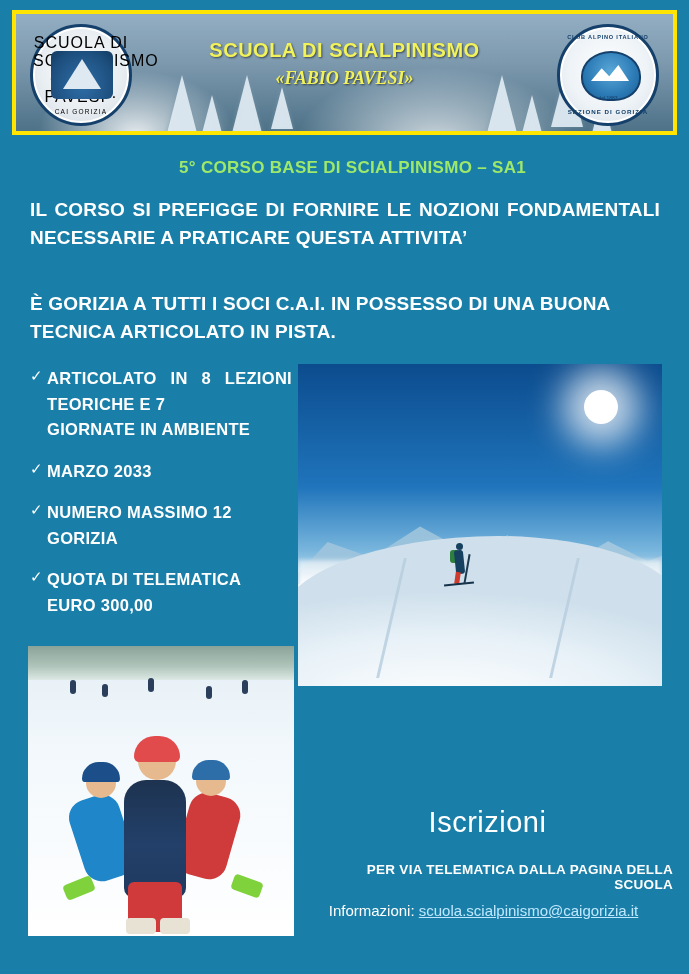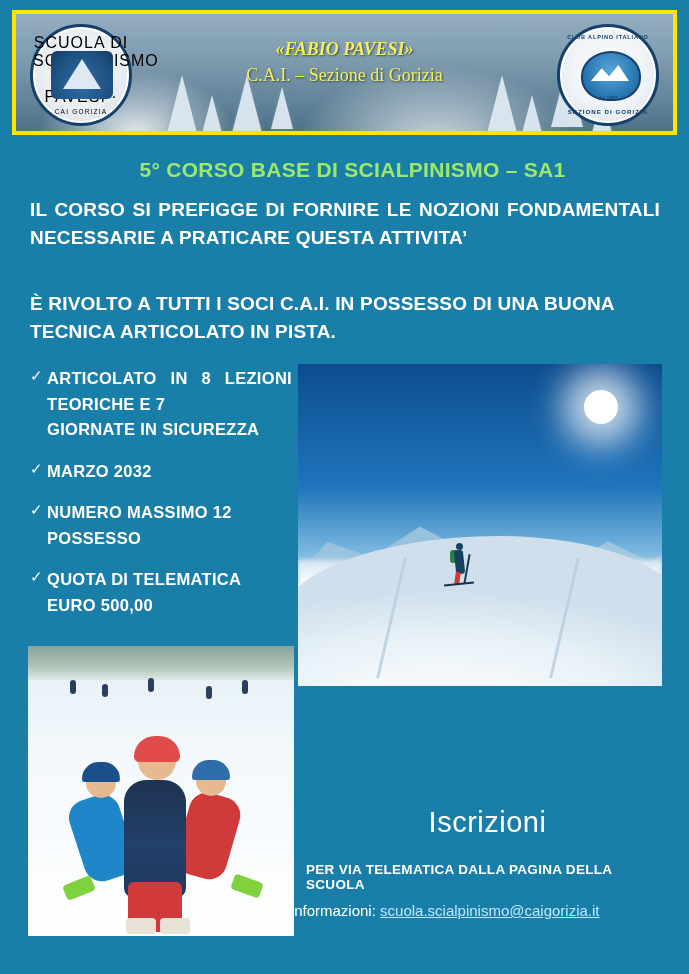--- a/index.html
+++ b/index.html
@@ -174,21 +174,21 @@
     clip-path: polygon(0% 100%, 28% 20%, 48% 70%, 72% 0%, 100% 100%);
   }
 
   
   .course-title {
     position: absolute;
     left: 0; right: 0;
     top: 158px;
     text-align: center;
     color: #9ee86a;
-    font-size: 21px;
+    font-size: 17px;
     font-weight: bold;
     letter-spacing: 0.3px;
     padding-left: 16px;
   }
   .para {
     position: absolute;
     color: #ffffff;
     font-size: 19px;
     font-weight: bold;
     line-height: 1.45;
@@ -453,31 +453,32 @@
     text-align: center;
     color: #ffffff;
     font-size: 29px;
     letter-spacing: 0.5px;
   }
   .footer-sub {
     position: absolute;
     left: 306px;
     right: 16px;
     top: 862px;
-    text-align: left;
+    text-align: right;
     color: #ffffff;
     font-size: 13.5px;
     font-weight: bold;
     letter-spacing: 0.3px;
   }
   .footer-info {
     position: absolute;
     left: 290px;
     right: 12px;
     top: 902px;
+    text-align: center;
     color: #ffffff;
     font-size: 15px;
   }
   .footer-info .mail {
     color: #bfe8ff;
     text-decoration: underline;
   }
 </style>
 </head>
 <body>
@@ -496,73 +497,73 @@
       <div class="tree small" style="left:575px;"></div>
     </div>
 
     <div class="logo logo-left">
       <div class="rt-top">SCUOLA DI SCIALPINISMO · FABIO PAVESI ·</div>
       <div class="emblem"></div>
       <div class="rt-bottom">CAI GORIZIA</div>
     </div>
 
     <div class="header-title">
+      <span class="l1">SCUOLA DI SCIALPINISMO</span>
       <span class="l2">«FABIO PAVESI»</span>
-      <span class="l3">C.A.I. – Sezione di Gorizia</span>
     </div>
 
     <div class="logo logo-right">
       <div class="rt-top">CLUB ALPINO ITALIANO</div>
       <div class="emblem"></div>
       <div class="rt-year">dal 1883</div>
       <div class="rt-bottom">SEZIONE DI GORIZIA</div>
     </div>
   </div>
 
   <div class="course-title">5° CORSO BASE DI SCIALPINISMO – SA1</div>
 
   <div class="para para1">
     <span>IL CORSO SI PREFIGGE DI FORNIRE LE NOZIONI FONDAMENTALI NECESSARIE A PRATICARE QUESTA ATTIVITA’</span>
   </div>
 
   <div class="para para2">
-    <span>È RIVOLTO A TUTTI I SOCI C.A.I. IN POSSESSO DI UNA BUONA</span>
+    <span>È GORIZIA A TUTTI I SOCI C.A.I. IN POSSESSO DI UNA BUONA</span>
     <span class="lastline">TECNICA ARTICOLATO IN PISTA.</span>
   </div>
 
   <div class="bullets">
 
     <div class="bullet">
       <span class="check">✓</span>
       <span class="btxt">
         <span>ARTICOLATO IN 8 LEZIONI TEORICHE E 7</span>
-        <span class="lastline">GIORNATE IN SICUREZZA</span>
+        <span class="lastline">GIORNATE IN AMBIENTE</span>
       </span>
     </div>
 
     <div class="bullet">
       <span class="check">✓</span>
       <span class="btxt">
-        <span class="lastline">MARZO 2032</span>
+        <span class="lastline">MARZO 2033</span>
       </span>
     </div>
 
     <div class="bullet">
       <span class="check">✓</span>
       <span class="btxt">
         <span>NUMERO MASSIMO 12</span>
-        <span class="lastline">POSSESSO</span>
+        <span class="lastline">GORIZIA</span>
       </span>
     </div>
 
     <div class="bullet">
       <span class="check">✓</span>
       <span class="btxt">
         <span>QUOTA DI TELEMATICA</span>
-        <span class="lastline">EURO 500,00</span>
+        <span class="lastline">EURO 300,00</span>
       </span>
     </div>
 
   </div>
 
   <div class="photo-right">
     <div class="pr-sun"></div>
     <div class="pr-ridge"></div>
     <div class="pr-ridge2"></div>
     <div class="pr-cloudsea"></div>

